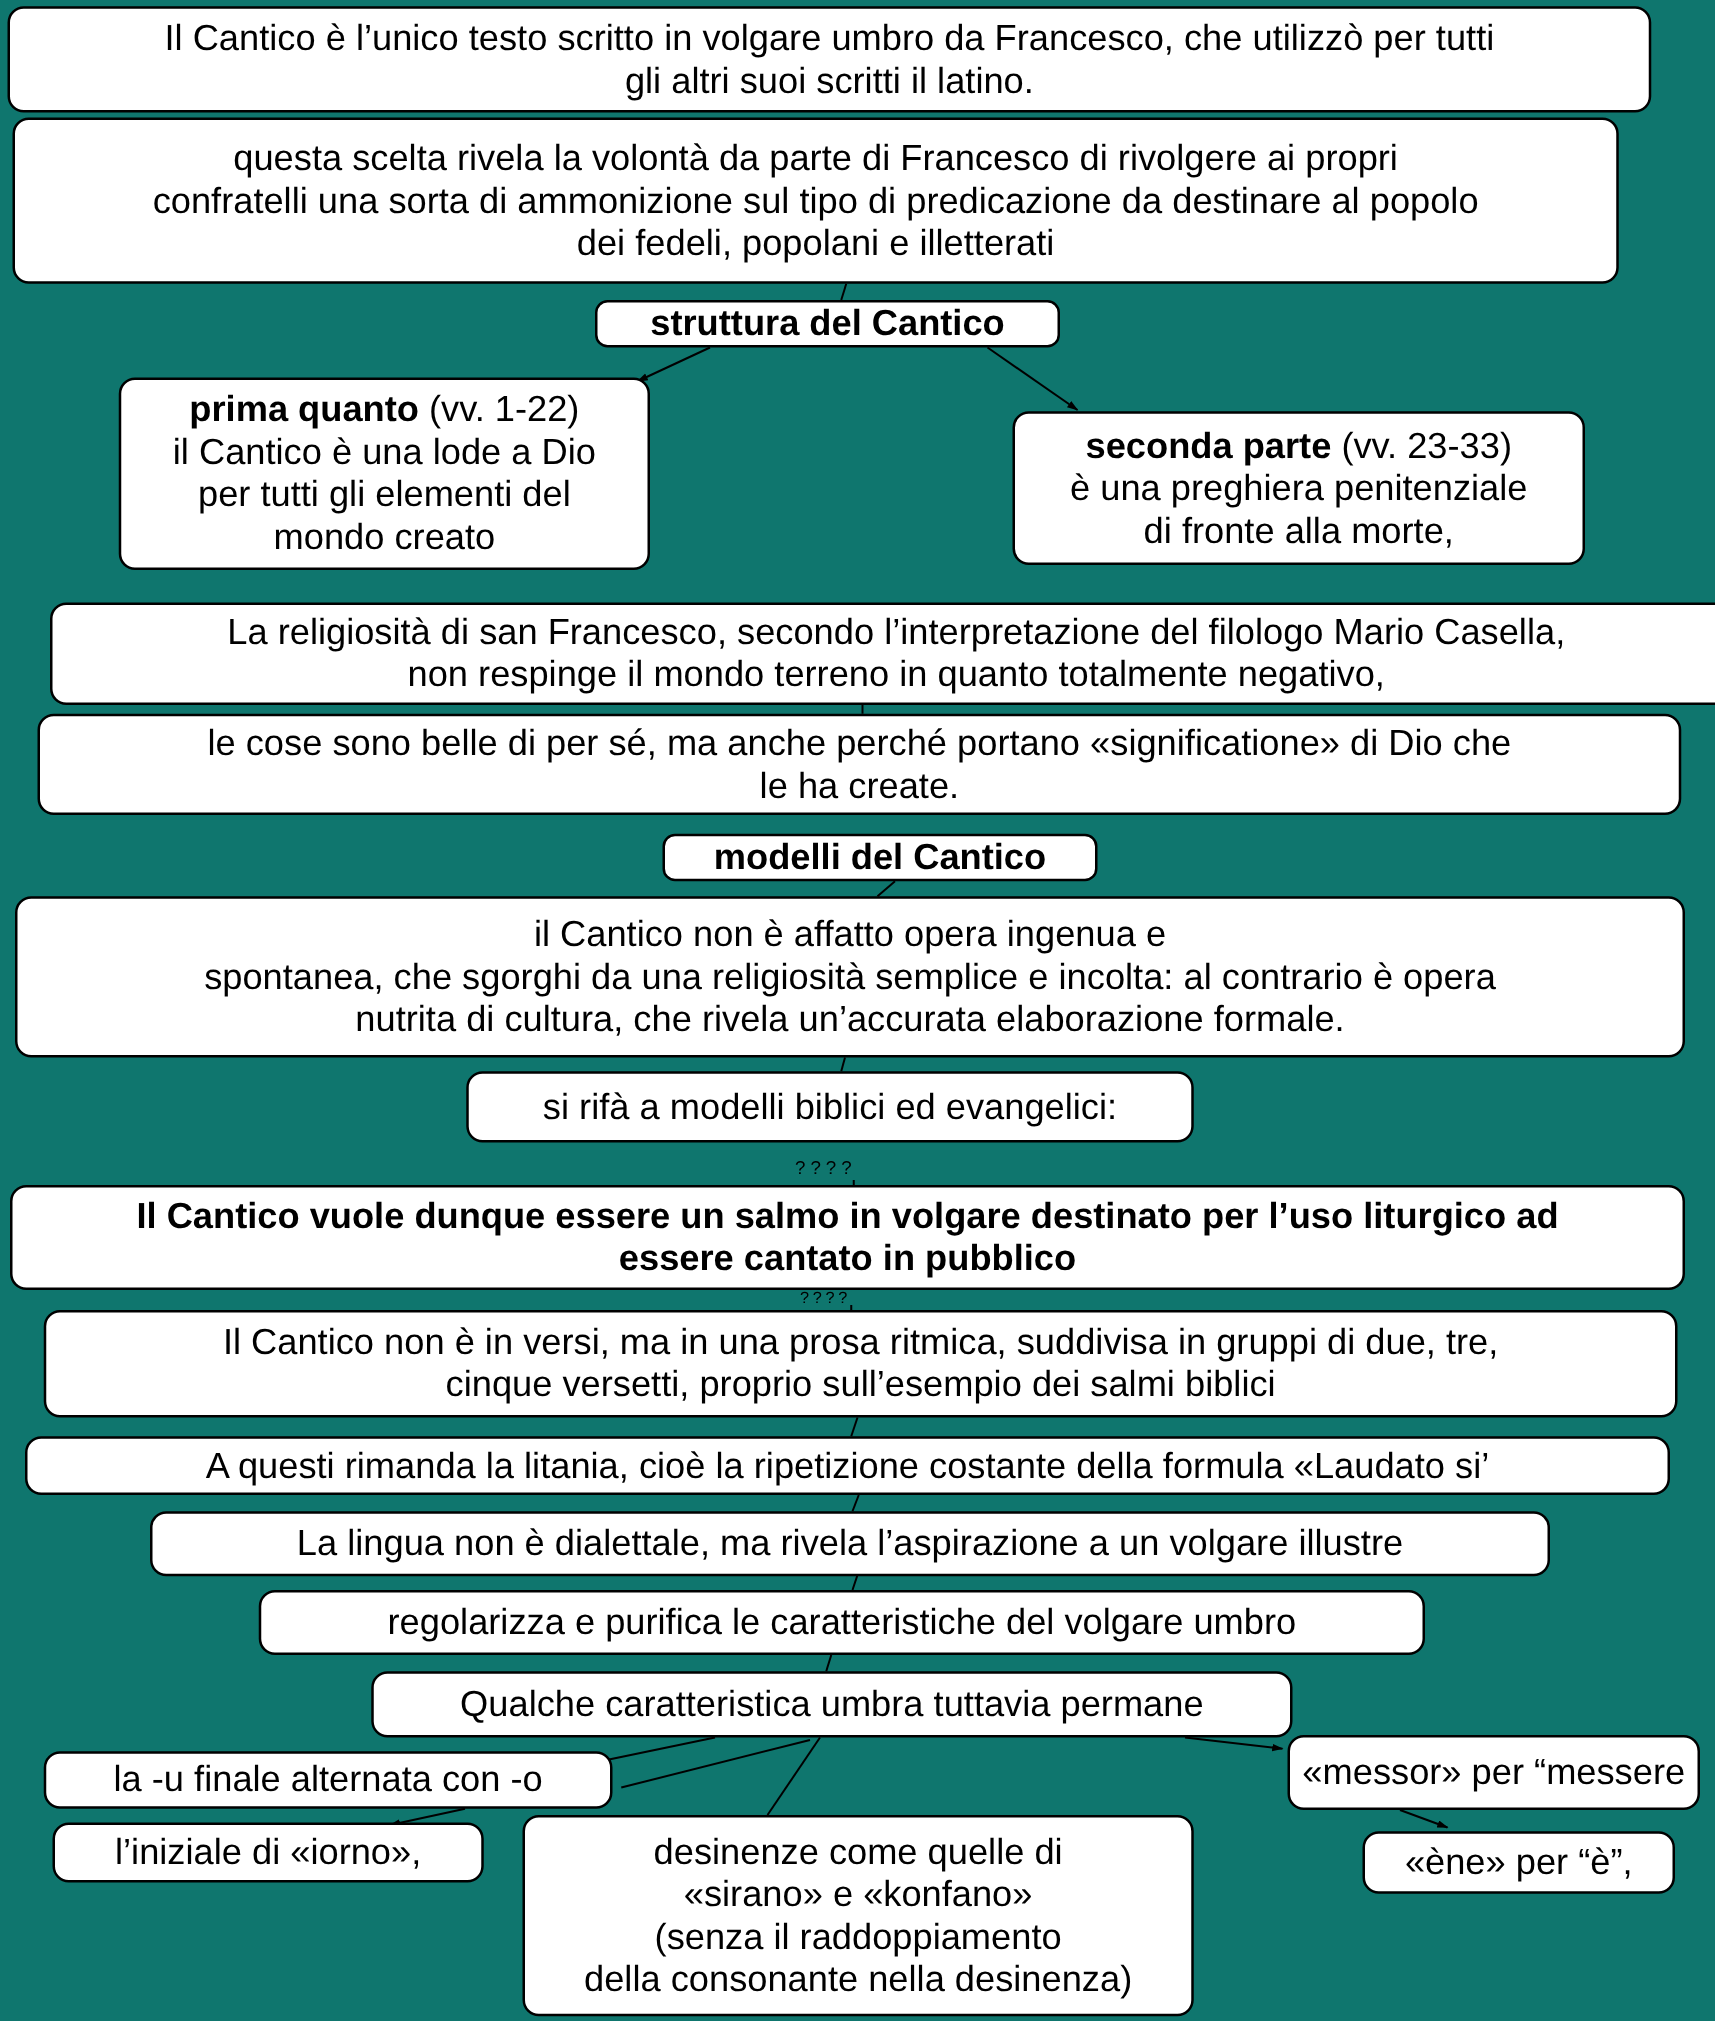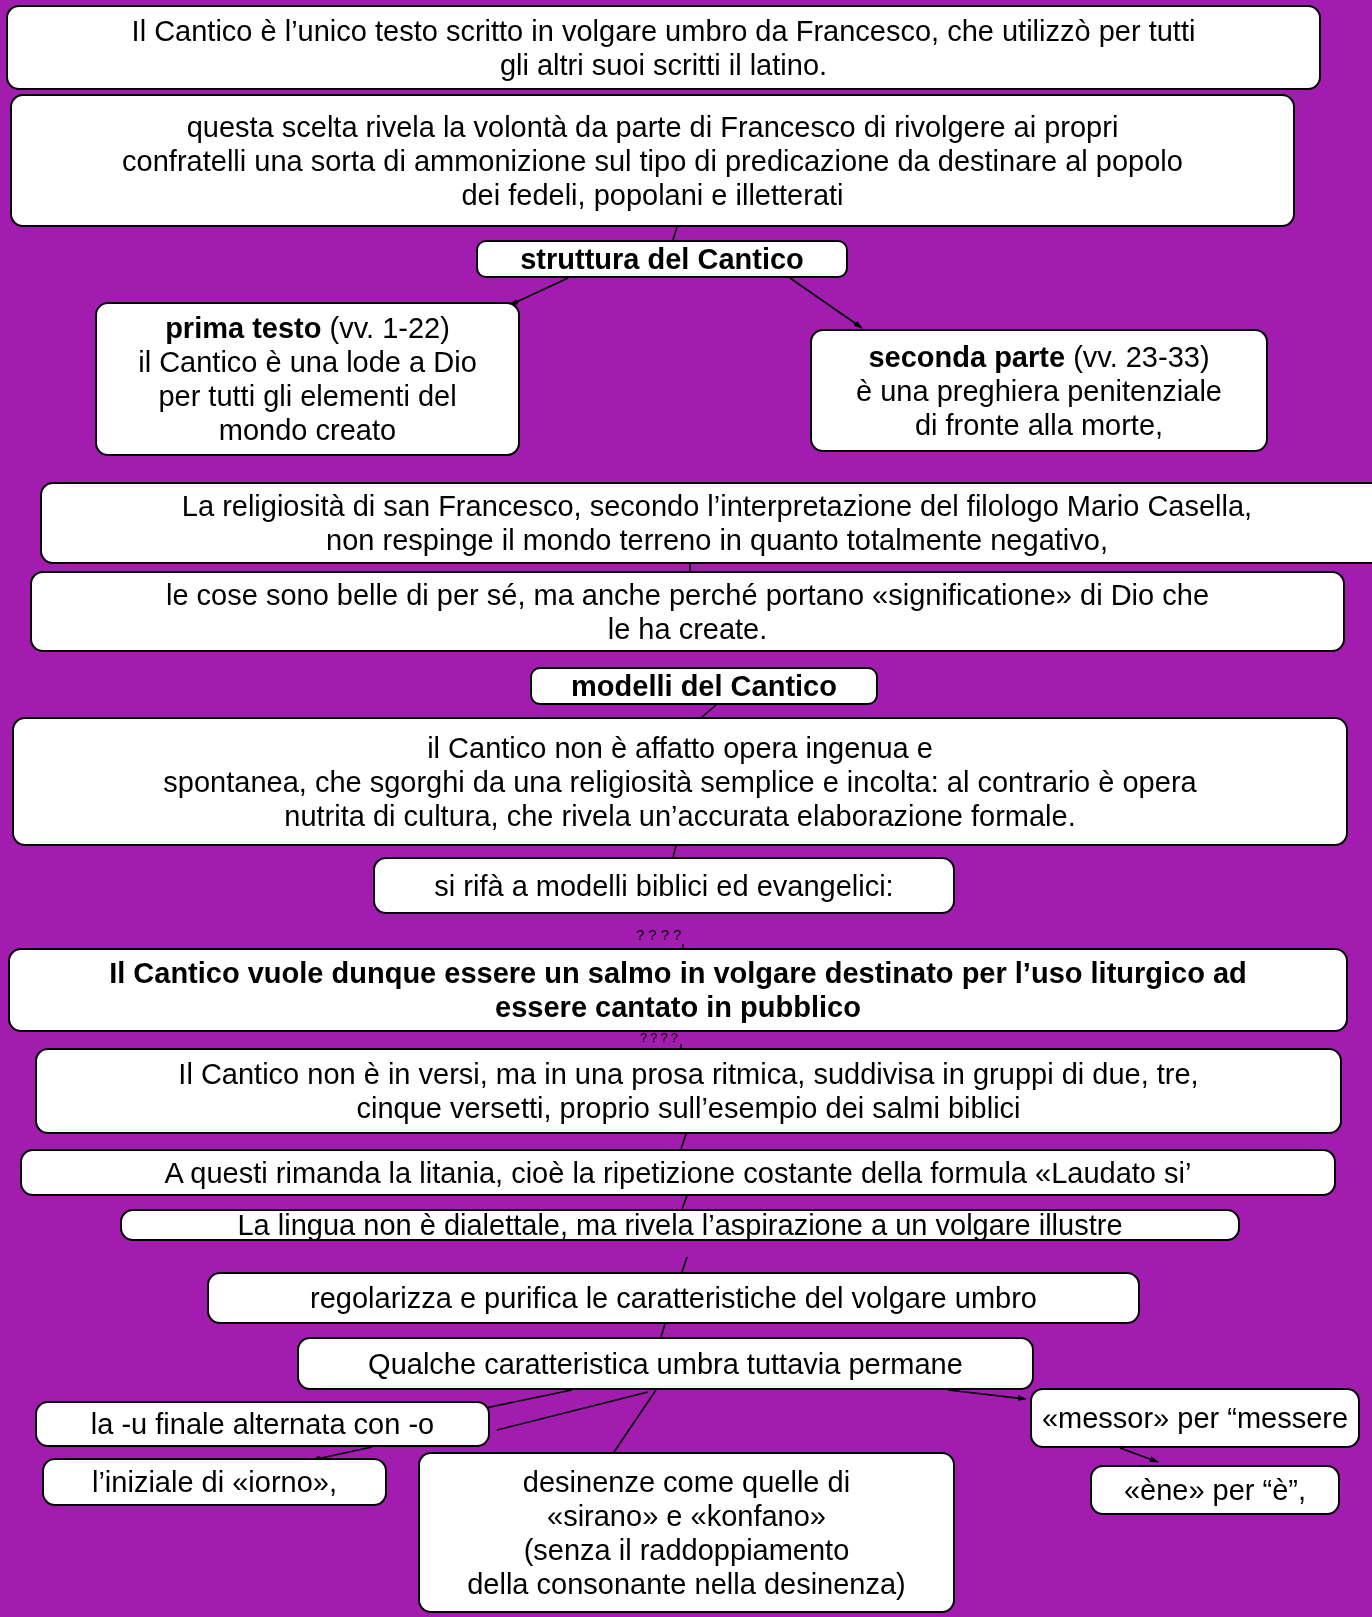--- a/index.html
+++ b/index.html
@@ -1,16 +1,16 @@
 <!DOCTYPE html>
 <html><head>
 <meta charset="utf-8">
 <style>
   html,body{margin:0;padding:0;background:#fff;}
-  #canvas{position:relative;width:1372px;height:1617px;background:#a21caf;overflow:hidden;
+  #canvas{position:relative;width:1372px;height:1617px;background:#0f766e;overflow:hidden;
           font-family:"Liberation Sans", sans-serif;color:#000;}
   #wires{position:absolute;left:0;top:0;width:1372px;height:1617px;pointer-events:none;}
   .node{position:absolute;box-sizing:border-box;background:#fff;border:2px solid #000;
         border-radius:13px;display:flex;flex-direction:column;align-items:center;justify-content:center;
         text-align:center;font-size:29px;line-height:34px;padding:4px 10px;white-space:pre-line;}
   .heading{font-weight:bold;border-radius:10px;padding:12px 8px;}
   .part-head{white-space:normal;}
   .part-head .pt{font-weight:bold;}
   .tiny{position:absolute;font-size:15px;line-height:15px;letter-spacing:4px;color:#000;
         font-family:"Liberation Sans",sans-serif;}
@@ -23,21 +23,21 @@
   #n-religiosity {left:8px;   top:482px;  width:1354px; height:82px;margin-left:32px;}
   #n-beauty      {left:30px;  top:571px;  width:1315px; height:81px;}
   #n-models      {left:530px; top:667px;  width:348px;  height:38px;}
   #n-notnaive    {left:12px;  top:717px;  width:1336px; height:129px;}
   #n-biblical    {left:373px; top:857px;  width:582px;  height:57px;}
   #n-q1          {left:636px; top:927px;}
   #n-psalm      {left:8px;   top:948px;  width:1340px; height:84px;font-weight:bold;}
   #n-q2          {left:640px; top:1030px; font-size:13px;letter-spacing:3px;}
   #n-prose       {left:35px;  top:1048px; width:1307px; height:86px;}
   #n-litany      {left:20px;  top:1149px; width:1316px; height:47px;}
-  #n-language    {left:120px; top:1209px; width:1120px; height:32px;}
+  #n-language    {left:120px; top:1209px; width:1120px; height:52px;}
   #n-regularize  {left:207px; top:1272px; width:933px;  height:52px;}
   #n-traits      {left:297px; top:1337px; width:737px;  height:53px;}
   #n-ufinal      {left:35px;  top:1401px; width:455px;  height:46px;}
   #n-iorno       {left:42px;  top:1458px; width:345px;  height:48px;}
   #n-endings     {left:418px; top:1452px; width:537px;  height:161px;}
   #n-messor      {left:1030px;top:1388px; width:330px;  height:60px;padding:4px 6px;}
   #n-ene         {left:1090px;top:1465px; width:250px;  height:50px;}
 </style>
 </head>
 <body>
@@ -75,21 +75,21 @@
   <div class="node" id="n-unique">Il Cantico è l’unico testo scritto in volgare umbro da Francesco, che utilizzò per tutti
 gli altri suoi scritti il latino.</div>
 
   <div class="node" id="n-choice">questa scelta rivela la volontà da parte di Francesco di rivolgere ai propri
 confratelli una sorta di ammonizione sul tipo di predicazione da destinare al popolo
 dei fedeli, popolani e illetterati</div>
 
   <div class="node heading" id="n-structure">struttura del Cantico</div>
 
   <div class="node" id="n-first">
-    <div class="part-head"><span class="pt">prima testo</span> <span>(vv. 1-22)</span></div>
+    <div class="part-head"><span class="pt">prima quanto</span> <span>(vv. 1-22)</span></div>
     <div>il Cantico è una lode a Dio
 per tutti gli elementi del
 mondo creato</div>
   </div>
 
   <div class="node" id="n-second">
     <div class="part-head"><span class="pt">seconda parte</span> <span>(vv. 23-33)</span></div>
     <div>è una preghiera penitenziale
 di fronte alla morte,</div>
   </div>

